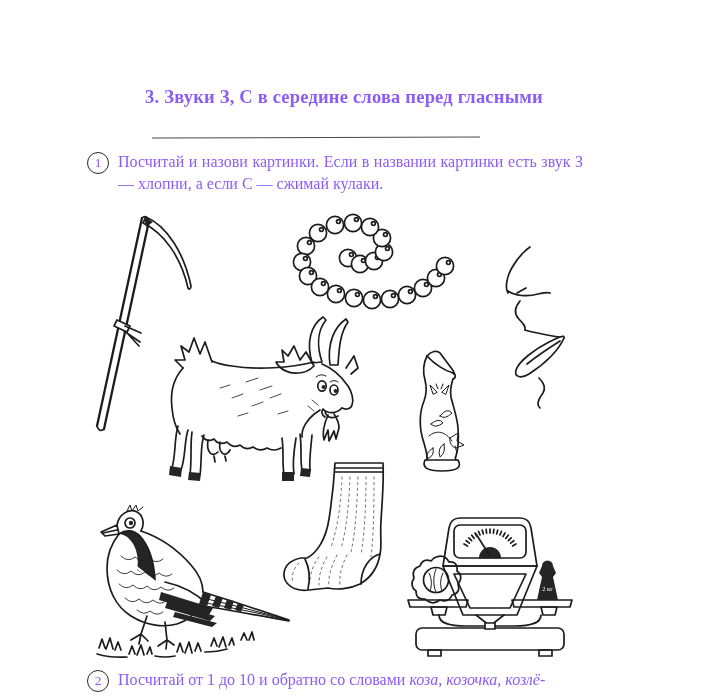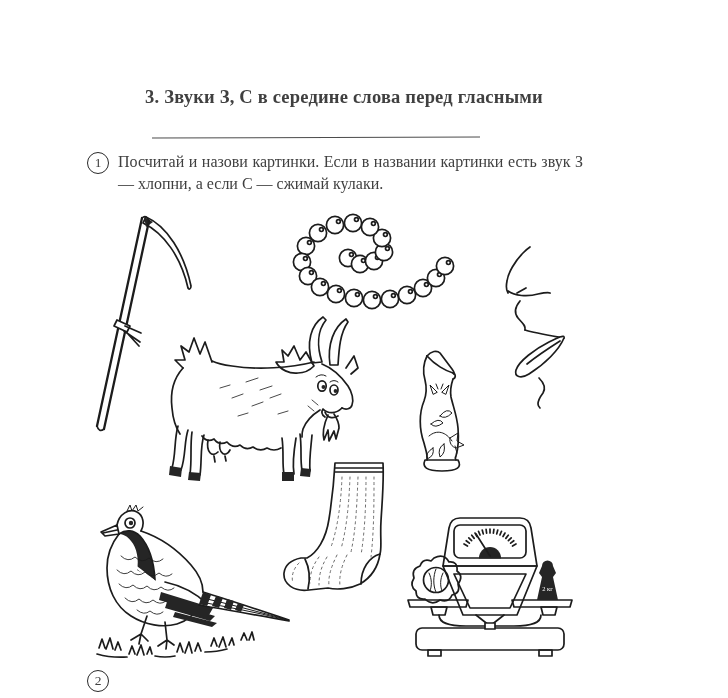--- a/index.html
+++ b/index.html
@@ -1,18 +1,18 @@
 <!DOCTYPE html>
 <html><head>
 <meta charset="utf-8">
 <style>
   html,body{margin:0;padding:0;background:#ffffff;}
   .page{
     position:relative;width:728px;height:698px;background:#ffffff;
-    font-family:"Liberation Serif","DejaVu Serif",serif;color:#404040;
+    font-family:"Liberation Serif","DejaVu Serif",serif;color:#8b5cf6;
     overflow:hidden;
   }
   .title{
     position:absolute;top:87px;left:20px;width:648px;text-align:center;
     font-size:18.5px;font-weight:bold;letter-spacing:.2px;white-space:nowrap;
   }
   .rule{
     position:absolute;top:137px;left:152px;width:328px;height:0;
     border-top:1.7px solid #4c4c4c;transform:rotate(-.15deg);
   }
@@ -255,15 +255,16 @@
       <circle class="ln" cx="32" cy="66" r="12.5"></circle>
       <path class="ln thin" d="M 32,55 C 29,62 29,72 32,78 M 25,59 C 28,65 28,72 26,77 M 39,59 C 36,65 36,72 38,77"></path>
       <path class="filld" d="M 138,52 a 5.5,5.5 0 0 1 11,0 l 3,7 l -3,4 l 5,23 l -21,0 l 5,-23 l -3,-4 Z"></path>
       <text x="143.5" y="77" text-anchor="middle" font-size="6.5" fill="#ffffff" font-family="Liberation Serif, DejaVu Serif, serif">2 кг</text>
     </svg>
 
   </div>
 
   <div class="task task-2">
     <div class="badge">2</div>
+    <div class="task-text"><span>Посчитай от 1 до 10 и обратно со словами </span><em>коза, козочка, козлё-</em></div>
   </div>
 
 </div>
 
 </body></html>

